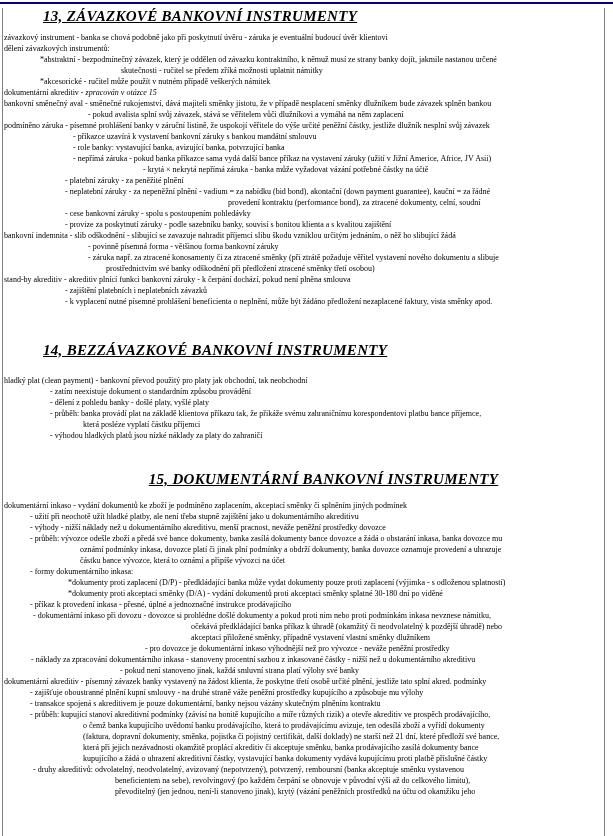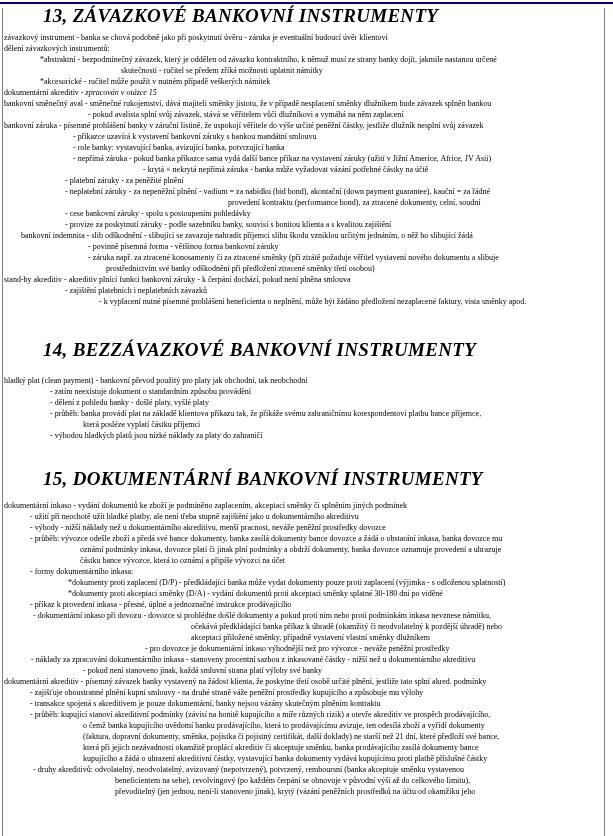--- a/index.html
+++ b/index.html
@@ -8,25 +8,25 @@
     font-family:"Liberation Serif","DejaVu Serif",serif;
     position:relative;overflow:hidden;
   }
   .top-rule{position:absolute;top:2px;left:0;width:613px;height:2px;background:#000080;}
   .page{
     position:absolute;top:8px;left:2px;width:603px;height:828px;
     border-left:1px solid #808080;border-right:1px solid #808080;
     box-sizing:border-box;
   }
   .heading{
-    font-size:19px;line-height:16px;font-weight:bold;font-style:italic;
-    margin:0 0 0 40px;letter-spacing:.3px;white-space:nowrap;
+    font-size:15px;line-height:16px;font-weight:bold;font-style:italic;
+    text-decoration:underline;margin:0 0 0 40px;letter-spacing:.3px;white-space:nowrap;
   }
   .h14{margin-top:35px;}
-  .h15{margin-top:30px;}
+  .h15{margin-top:30px;text-align:center;}
   .body-block{margin-top:8px;}
   .body-block.b14{margin-top:17px;}
   .body-block.b15{margin-top:13px;}
   .ln{font-size:8px;line-height:11px;white-space:nowrap;}
   .ln i{font-style:italic;text-align:right;}
 </style>
 </head>
 <body>
 
 <div class="top-rule"></div>
@@ -36,37 +36,37 @@
   <div class="heading">13, ZÁVAZKOVÉ BANKOVNÍ INSTRUMENTY</div>
   <div class="body-block">
     <div class="ln" style="margin-left:1px"><span>závazkový instrument - banka se chová podobně jako při poskytnutí úvěru - záruka je eventuální budoucí úvěr klientovi</span></div>
     <div class="ln" style="margin-left:1px"><span>dělení závazkových instrumentů:</span></div>
     <div class="ln" style="margin-left:37px"><span>*abstraktní - bezpodmínečný závazek, který je oddělen od závazku kontraktního, k němuž musí ze strany banky dojít, jakmile nastanou určené</span></div>
     <div class="ln" style="margin-left:118px"><span>skutečnosti - ručitel se předem zříká možnosti uplatnit námitky</span></div>
     <div class="ln" style="margin-left:37px"><span>*akcesorické - ručitel může použít v nutném případě veškerých námitek</span></div>
     <div class="ln" style="margin-left:1px"><span>dokumentární akreditiv - </span><i>zpracován v otázce 15</i></div>
     <div class="ln" style="margin-left:1px"><span>bankovní směnečný aval - směnečné rukojemství, dává majiteli směnky jistotu, že v případě nesplacení směnky dlužníkem bude závazek splněn bankou</span></div>
     <div class="ln" style="margin-left:85px"><span>- pokud avalista splní svůj závazek, stává se věřitelem vůči dlužníkovi a vymáhá na něm zaplacení</span></div>
-    <div class="ln" style="margin-left:1px"><span>bankovní záruka - písemné prohlášení banky v záruční listině, že uspokojí věřitele do výše určité peněžní částky, jestliže dlužník nesplní svůj závazek</span></div>
+    <div class="ln" style="margin-left:1px"><span>podmíněno záruka - písemné prohlášení banky v záruční listině, že uspokojí věřitele do výše určité peněžní částky, jestliže dlužník nesplní svůj závazek</span></div>
     <div class="ln" style="margin-left:70px"><span>- příkazce uzavírá k vystavení bankovní záruky s bankou mandátní smlouvu</span></div>
     <div class="ln" style="margin-left:70px"><span>- role banky: vystavující banka, avizující banka, potvrzující banka</span></div>
     <div class="ln" style="margin-left:70px"><span>- nepřímá záruka - pokud banka příkazce sama vydá další bance příkaz na vystavení záruky (užití v Jižní Americe, Africe, JV Asii)</span></div>
     <div class="ln" style="margin-left:140px"><span>- krytá × nekrytá nepřímá záruka - banka může vyžadovat vázání potřebné částky na účtě</span></div>
     <div class="ln" style="margin-left:62px"><span>- platební záruky - za peněžité plnění</span></div>
     <div class="ln" style="margin-left:62px"><span>- neplatební záruky - za nepeněžní plnění - vadium = za nabídku (bid bond), akontační (down payment guarantee), kauční = za řádné</span></div>
     <div class="ln" style="margin-left:225px"><span>provedení kontraktu (performance bond), za ztracené dokumenty, celní, soudní</span></div>
     <div class="ln" style="margin-left:62px"><span>- cese bankovní záruky - spolu s postoupením pohledávky</span></div>
     <div class="ln" style="margin-left:62px"><span>- provize za poskytnutí záruky - podle sazebníku banky, souvisí s bonitou klienta a s kvalitou zajištění</span></div>
-    <div class="ln" style="margin-left:18px"><span>bankovní indemnita - slib odškodnění - slibující se zavazuje nahradit příjemci slibu škodu vzniklou určitým jednáním, o něž ho slibující žádá</span></div>
+    <div class="ln" style="margin-left:1px"><span>bankovní indemnita - slib odškodnění - slibující se zavazuje nahradit příjemci slibu škodu vzniklou určitým jednáním, o něž ho slibující žádá</span></div>
     <div class="ln" style="margin-left:85px"><span>- povinně písemná forma - většinou forma bankovní záruky</span></div>
     <div class="ln" style="margin-left:85px"><span>- záruka např. za ztracené konosamenty či za ztracené směnky (při ztrátě požaduje věřitel vystavení nového dokumentu a slibuje</span></div>
     <div class="ln" style="margin-left:103px"><span>prostřednictvím své banky odškodnění při předložení ztracené směnky třetí osobou)</span></div>
     <div class="ln" style="margin-left:1px"><span>stand-by akreditiv - akreditiv plnící funkci bankovní záruky - k čerpání dochází, pokud není plněna smlouva</span></div>
     <div class="ln" style="margin-left:62px"><span>- zajištění platebních i neplatebních závazků</span></div>
-    <div class="ln" style="margin-left:96px"><span>- k vyplacení nutné písemné prohlášení beneficienta o neplnění, může být žádáno předložení nezaplacené faktury, vista směnky apod.</span></div>
+    <div class="ln" style="margin-left:62px"><span>- k vyplacení nutné písemné prohlášení beneficienta o neplnění, může být žádáno předložení nezaplacené faktury, vista směnky apod.</span></div>
   </div>
 
   <div class="heading h14">14, BEZZÁVAZKOVÉ BANKOVNÍ INSTRUMENTY</div>
   <div class="body-block b14">
     <div class="ln" style="margin-left:1px"><span>hladký plat (clean payment) - bankovní převod použitý pro platy jak obchodní, tak neobchodní</span></div>
     <div class="ln" style="margin-left:47px"><span>- zatím neexistuje dokument o standardním způsobu provádění</span></div>
     <div class="ln" style="margin-left:47px"><span>- dělení z pohledu banky - došlé platy, vyšlé platy</span></div>
     <div class="ln" style="margin-left:47px"><span>- průběh: banka provádí plat na základě klientova příkazu tak, že přikáže svému zahraničnímu korespondentovi platbu bance příjemce,</span></div>
     <div class="ln" style="margin-left:80px"><span>která posléze vyplatí částku příjemci</span></div>
     <div class="ln" style="margin-left:47px"><span>- výhodou hladkých platů jsou nízké náklady za platy do zahraničí</span></div>
@@ -82,21 +82,21 @@
     <div class="ln" style="margin-left:77px"><span>částku bance vývozce, která to oznámí a připíše vývozci na účet</span></div>
     <div class="ln" style="margin-left:27px"><span>- formy dokumentárního inkasa:</span></div>
     <div class="ln" style="margin-left:65px"><span>*dokumenty proti zaplacení (D/P) - předkládající banka může vydat dokumenty pouze proti zaplacení (výjimka - s odloženou splatností)</span></div>
     <div class="ln" style="margin-left:65px"><span>*dokumenty proti akceptaci směnky (D/A) - vydání dokumentů proti akceptaci směnky splatné 30-180 dní po viděné</span></div>
     <div class="ln" style="margin-left:27px"><span>- příkaz k provedení inkasa - přesné, úplné a jednoznačné instrukce prodávajícího</span></div>
     <div class="ln" style="margin-left:30px"><span>- dokumentární inkaso při dovozu - dovozce si prohlédne došlé dokumenty a pokud proti nim nebo proti podmínkám inkasa nevznese námitku,</span></div>
     <div class="ln" style="margin-left:188px"><span>očekává předkládající banka příkaz k úhradě (okamžitý či neodvolatelný k pozdější úhradě) nebo</span></div>
     <div class="ln" style="margin-left:188px"><span>akceptaci přiložené směnky, případně vystavení vlastní směnky dlužníkem</span></div>
     <div class="ln" style="margin-left:142px"><span>- pro dovozce je dokumentární inkaso výhodnější než pro vývozce - neváže peněžní prostředky</span></div>
     <div class="ln" style="margin-left:28px"><span>- náklady za zpracování dokumentárního inkasa - stanoveny procentní sazbou z inkasované částky - nižší než u dokumentárního akreditivu</span></div>
-    <div class="ln" style="margin-left:80px"><span>- pokud není stanoveno jinak, každá smluvní strana platí výlohy své banky</span></div>
+    <div class="ln" style="margin-left:117px"><span>- pokud není stanoveno jinak, každá smluvní strana platí výlohy své banky</span></div>
     <div class="ln" style="margin-left:1px"><span>dokumentární akreditiv - písemný závazek banky vystavený na žádost klienta, že poskytne třetí osobě určité plnění, jestliže tato splní akred. podmínky</span></div>
     <div class="ln" style="margin-left:27px"><span>- zajišťuje oboustranné plnění kupní smlouvy - na druhé straně váže peněžní prostředky kupujícího a způsobuje mu výlohy</span></div>
     <div class="ln" style="margin-left:27px"><span>- transakce spojená s akreditivem je pouze dokumentární, banky nejsou vázány skutečným plněním kontraktu</span></div>
     <div class="ln" style="margin-left:27px"><span>- průběh: kupující stanoví akreditivní podmínky (závisí na bonitě kupujícího a míře různých rizik) a otevře akreditiv ve prospěch prodávajícího,</span></div>
     <div class="ln" style="margin-left:80px"><span>o čemž banka kupujícího uvědomí banku prodávajícího, která to prodávajícímu avizuje, ten odesílá zboží a vyřídí dokumenty</span></div>
     <div class="ln" style="margin-left:80px"><span>(faktura, dopravní dokumenty, směnka, pojistka či pojistný certifikát, další doklady) ne starší než 21 dní, které předloží své bance,</span></div>
     <div class="ln" style="margin-left:80px"><span>která při jejich nezávadnosti okamžitě proplácí akreditiv či akceptuje směnku, banka prodávajícího zasílá dokumenty bance</span></div>
     <div class="ln" style="margin-left:80px"><span>kupujícího a žádá o uhrazení akreditivní částky, vystavující banka dokumenty vydává kupujícímu proti platbě příslušné částky</span></div>
     <div class="ln" style="margin-left:30px"><span>- druhy akreditivů: odvolatelný, neodvolatelný, avizovaný (nepotvrzený), potvrzený, remboursní (banka akceptuje směnku vystavenou</span></div>
     <div class="ln" style="margin-left:112px"><span>beneficientem na sebe), revolvingový (po každém čerpání se obnovuje v původní výši až do celkového limitu),</span></div>

